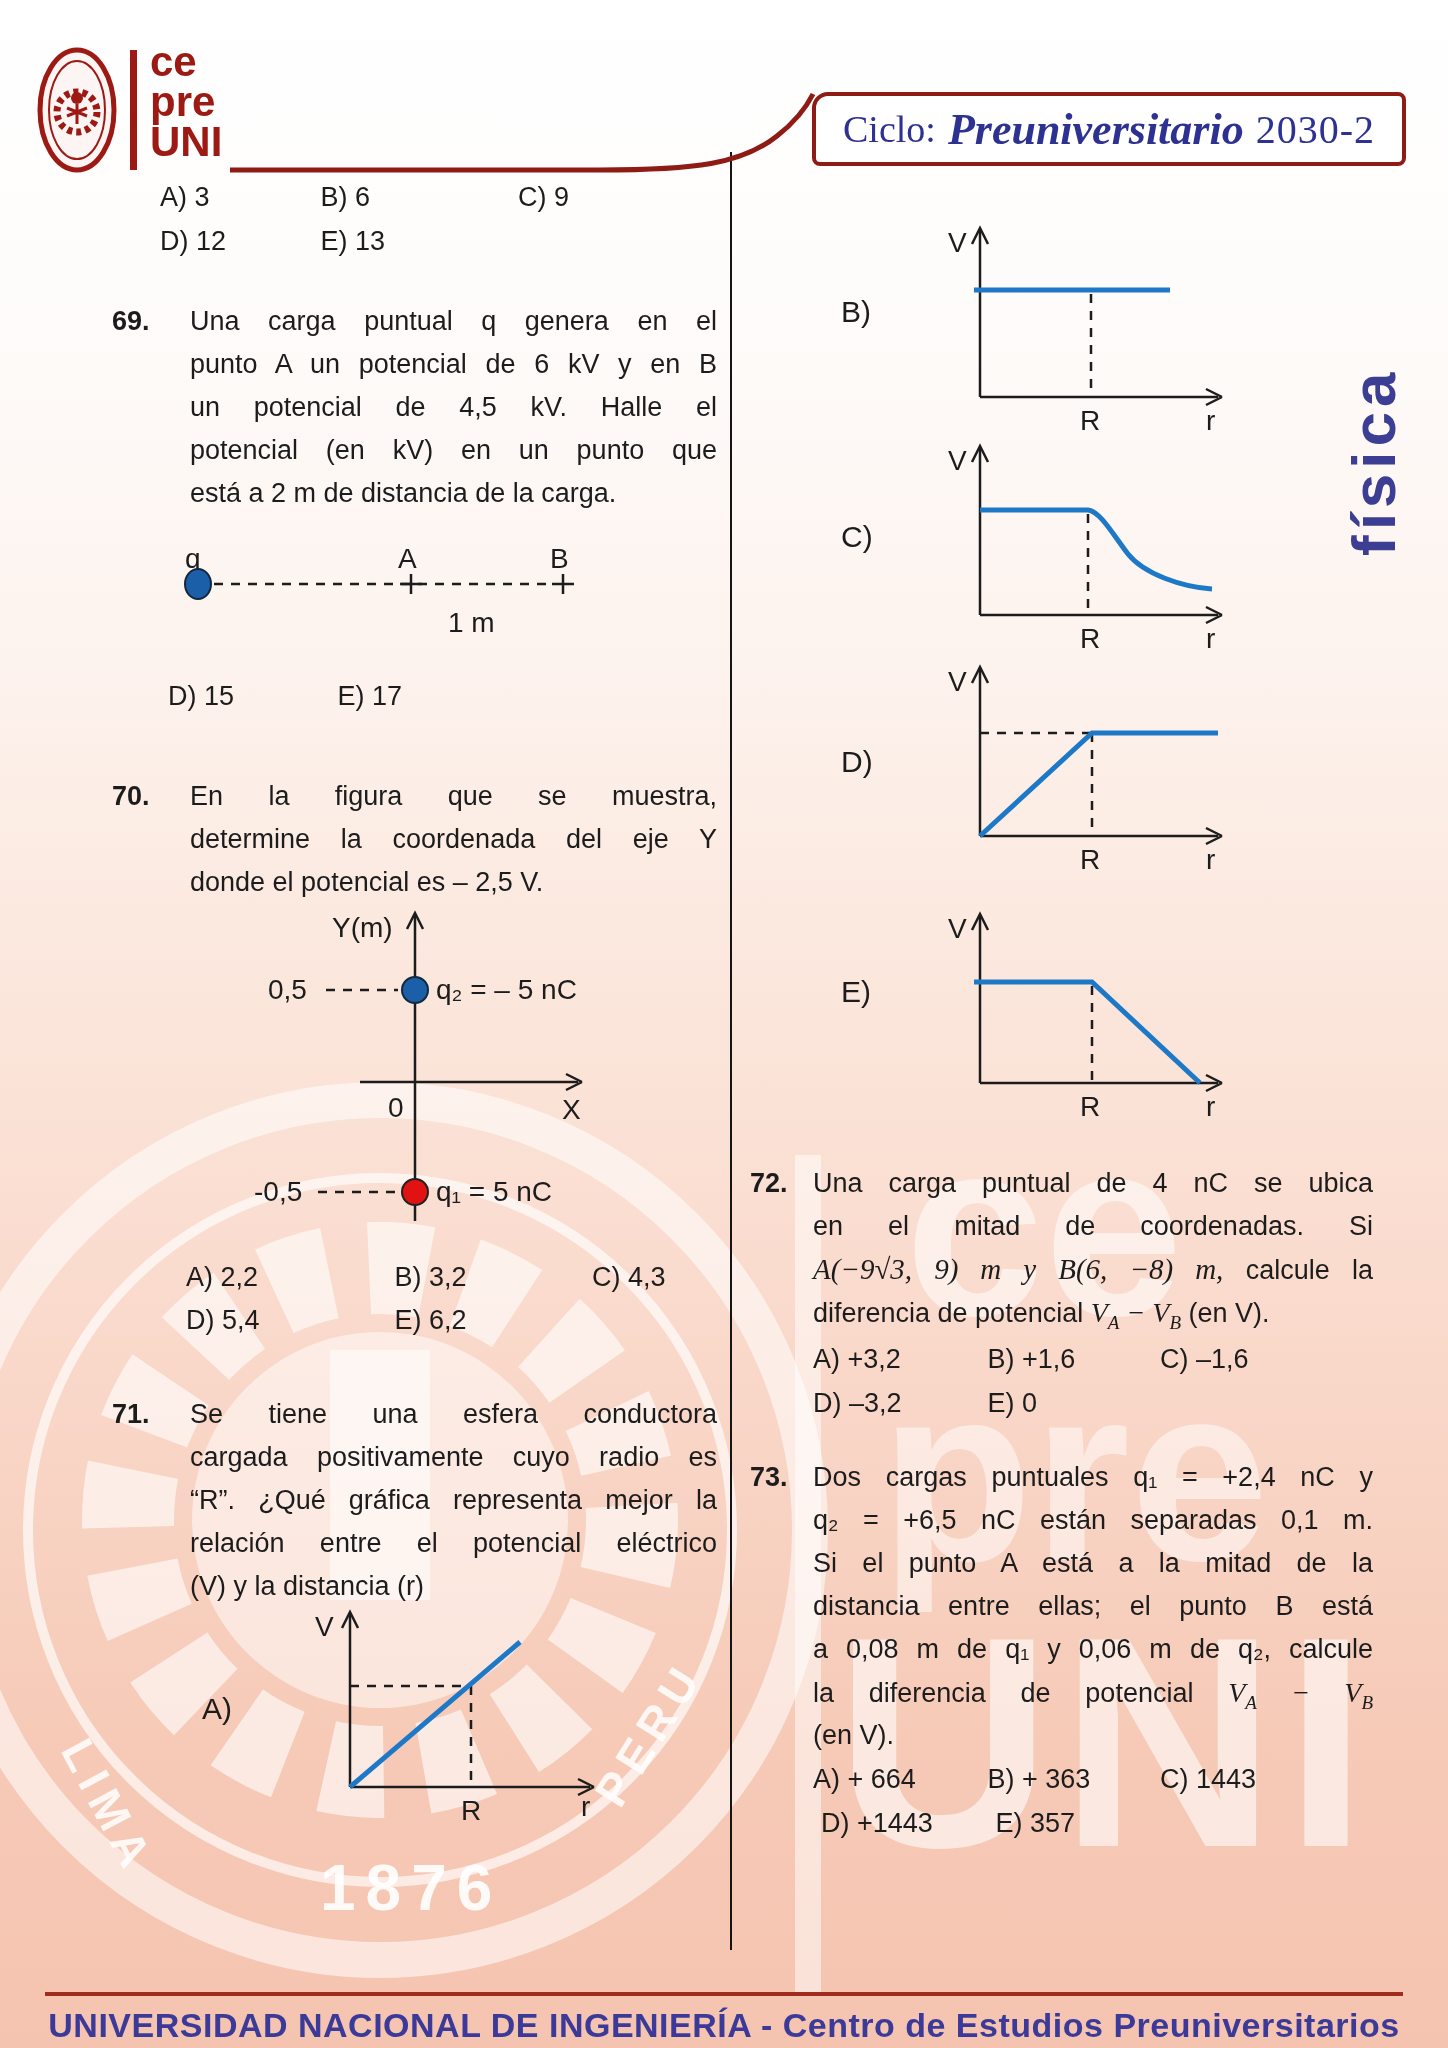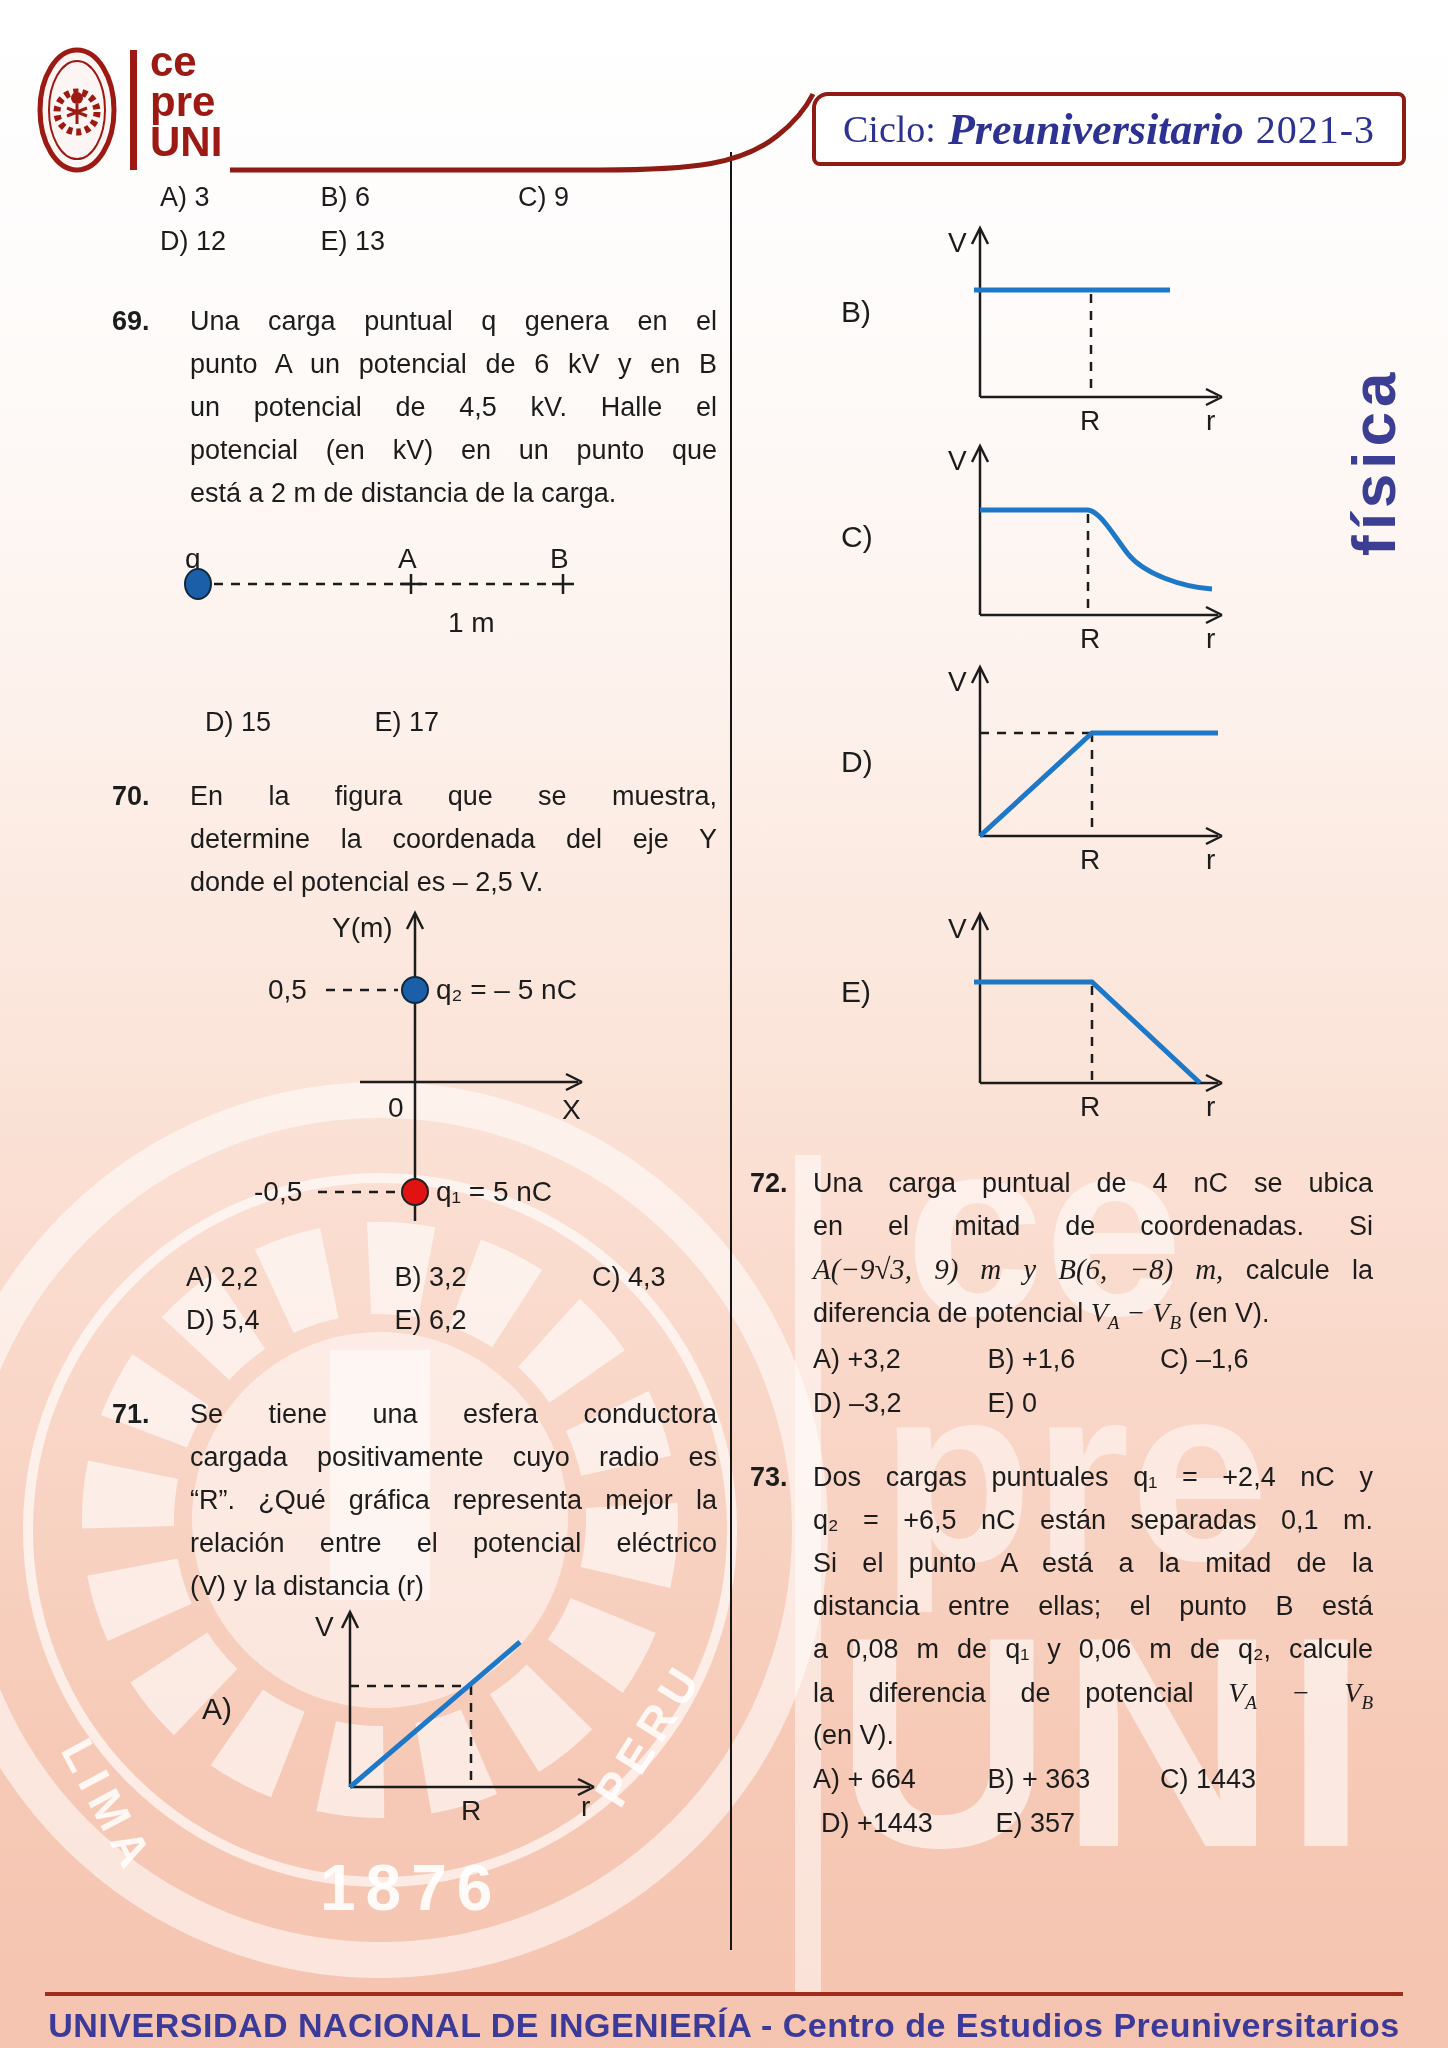--- a/index.html
+++ b/index.html
@@ -73,21 +73,21 @@
     <div>ce</div>
     <div>pre</div>
     <div>UNI</div>
   </div>
   <svg style="left:225px;top:88px;z-index:3;" width="600" height="92" viewBox="0 0 600 92">
     <path d="M5,82 H375 C470,82 517,76 552,48 C570,34 581,20 588,6" fill="none" stroke="#8e1b14" stroke-width="5"></path>
   </svg>
   <div class="banner">
     <span class="lab">Ciclo:</span>
     <span class="nam">Preuniversitario</span>
-    <span class="yr">2021-3</span>
+    <span class="yr">2030-2</span>
   </div>
   <div class="fisica">física</div>
 
   <div class="divider"></div>
 
   <div class="optrow" style="left:160px;top:176px;">
     <span class="opt" style="width:153px;">A) 3</span>
     <span class="opt" style="width:190px;">B) 6</span>
     <span class="opt">C) 9</span>
   </div>
@@ -107,21 +107,21 @@
     <text x="55" y="40">q</text>
     <text x="268" y="40">A</text>
     <text x="420" y="40">B</text>
     <ellipse cx="68" cy="56" rx="13" ry="15" fill="#1c5fa9" stroke="#11293f" stroke-width="2"></ellipse>
     <path class="dash" d="M84,56 H420"></path>
     <path class="axis" d="M270,56 H292 M281,46 V66"></path>
     <path class="axis" d="M422,56 H444 M433,46 V66"></path>
     <text x="318" y="104">1 m</text>
   </svg>
 
-  <div class="optrow" style="left:168px;top:701px;margin-left:37px;">
+  <div class="optrow" style="left:168px;top:675px;">
     <span class="opt" style="width:162px;">D) 15</span>
     <span class="opt">E) 17</span>
   </div>
 
   <div class="pnum" style="left:112px;top:775px;">70.</div>
   <div class="pline j" style="left:190px;top:775px;width:527px;">En la figura que se muestra,</div>
   <div class="pline j" style="left:190px;top:818px;width:527px;">determine la coordenada del eje Y</div>
   <div class="pline l" style="left:190px;top:861px;width:527px;">donde el potencial es – 2,5 V.</div>
 
   <svg style="left:240px;top:893px;" width="400" height="356" viewBox="0 0 400 356">

